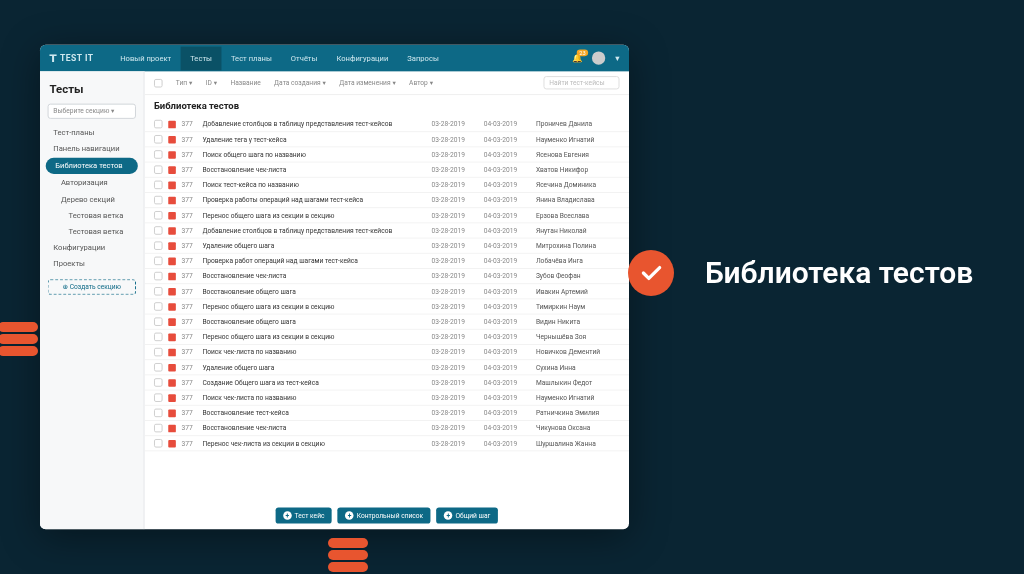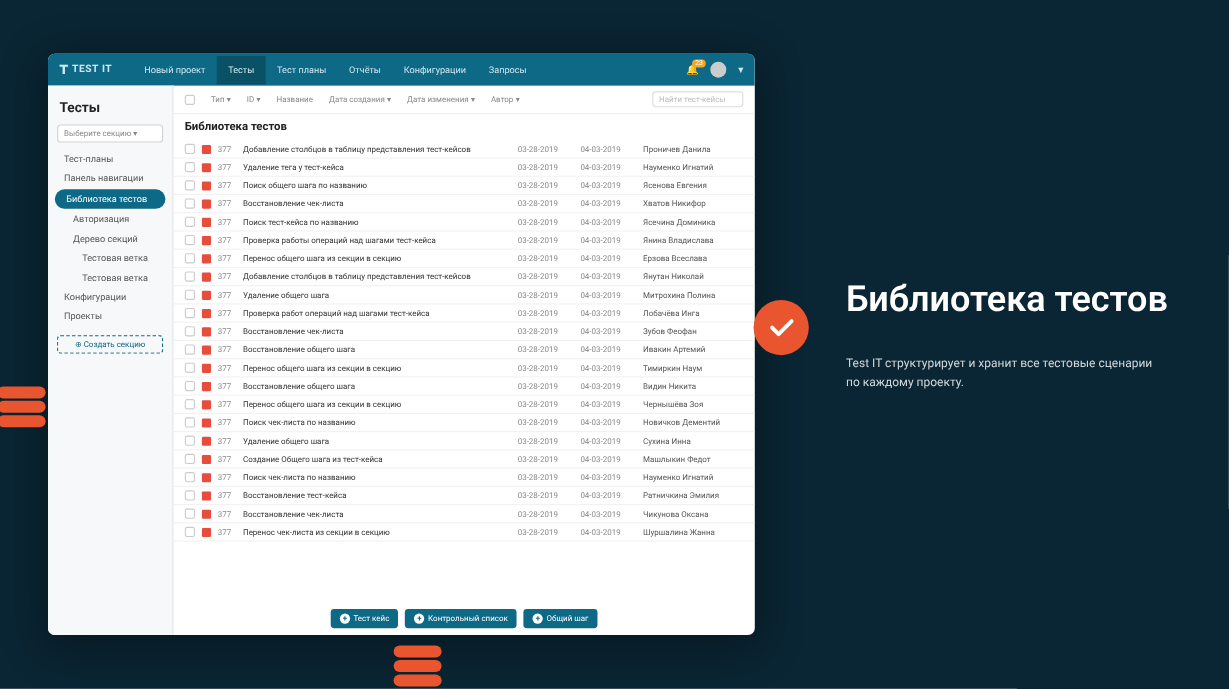--- a/index.html
+++ b/index.html
@@ -325,21 +325,20 @@
               <span class="plus">+</span>
               <span>Общий шаг</span>
             </div>
         </div>
       </div>
     </div>
   </div>
 
   <div class="right-text">
     <h1>Библиотека тестов</h1>
-    <p>Test IT структурирует и хранит все тестовые сценарии по каждому проекту.</p>
   </div>
 </div>
 
 <div class="deco d1">
     <div class="stack">
       <span></span>
       <span></span>
       <span></span>
     </div>
   </div>

